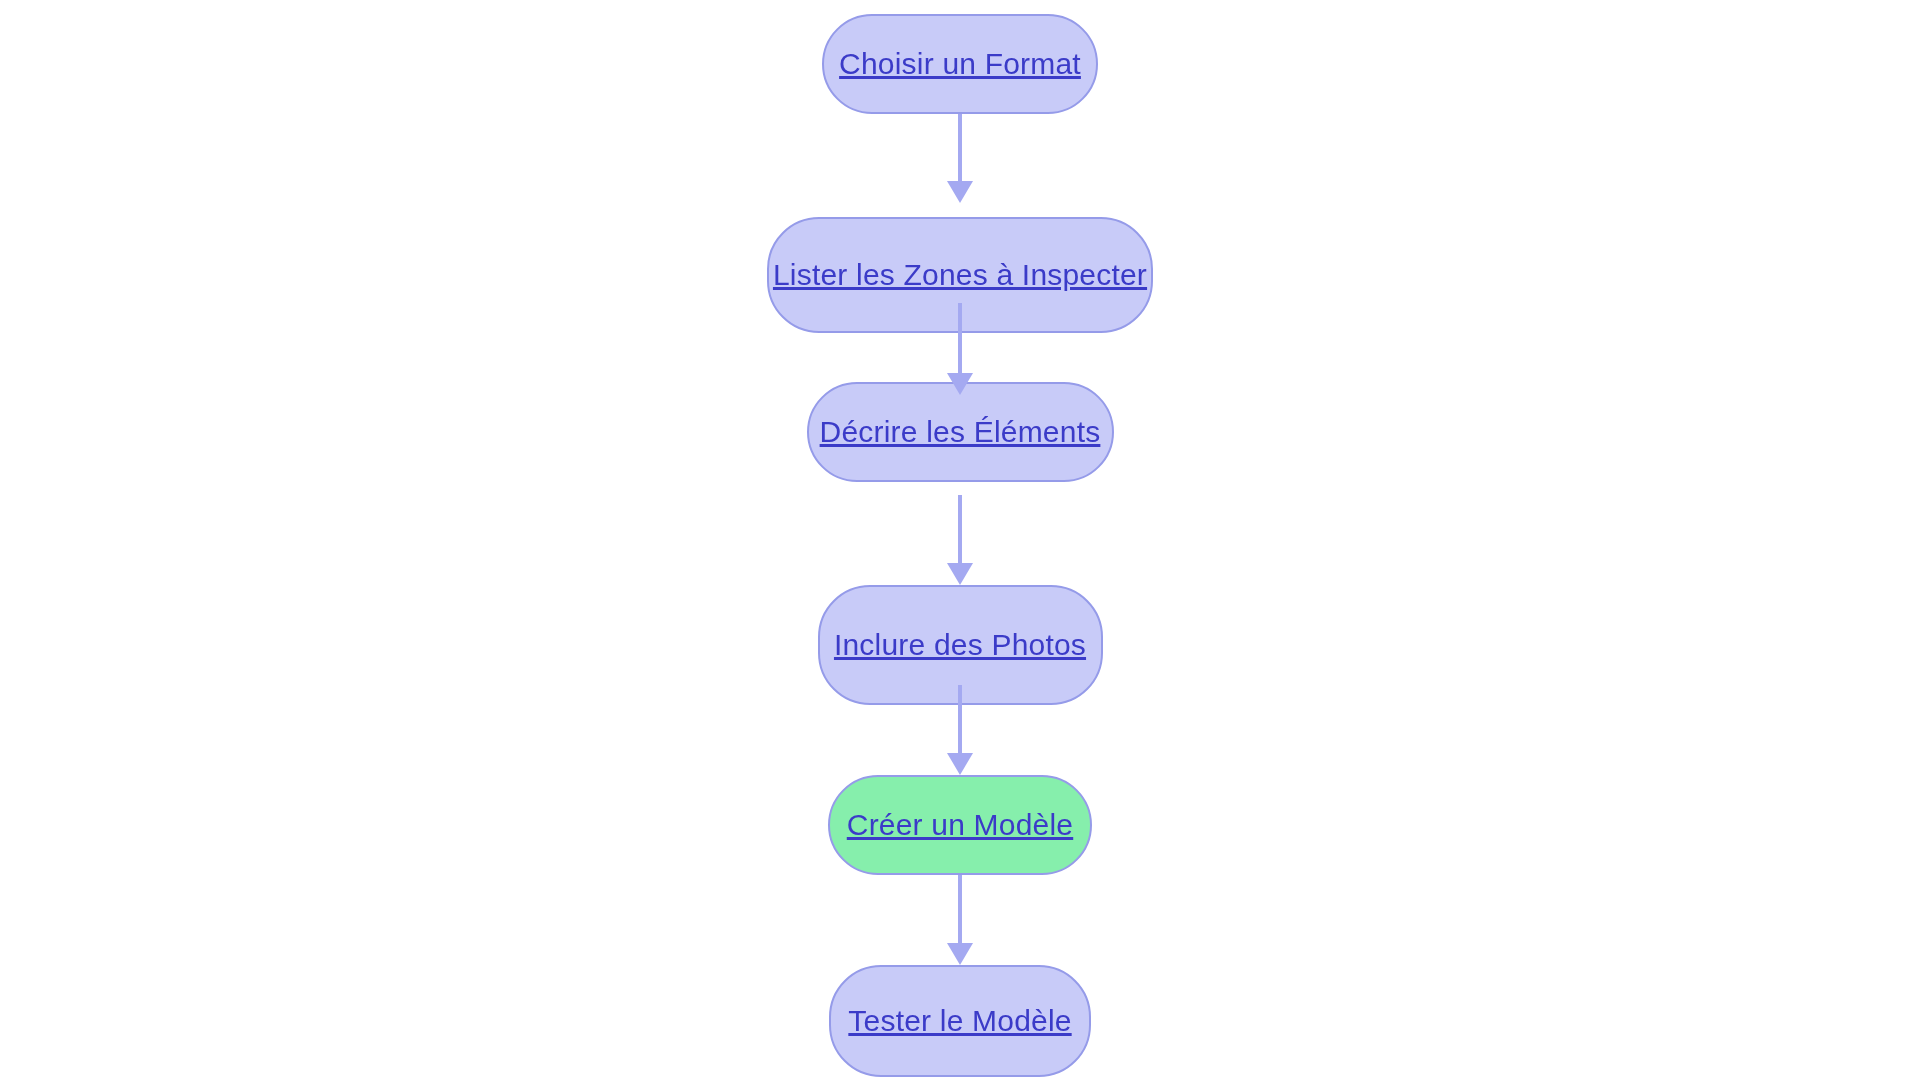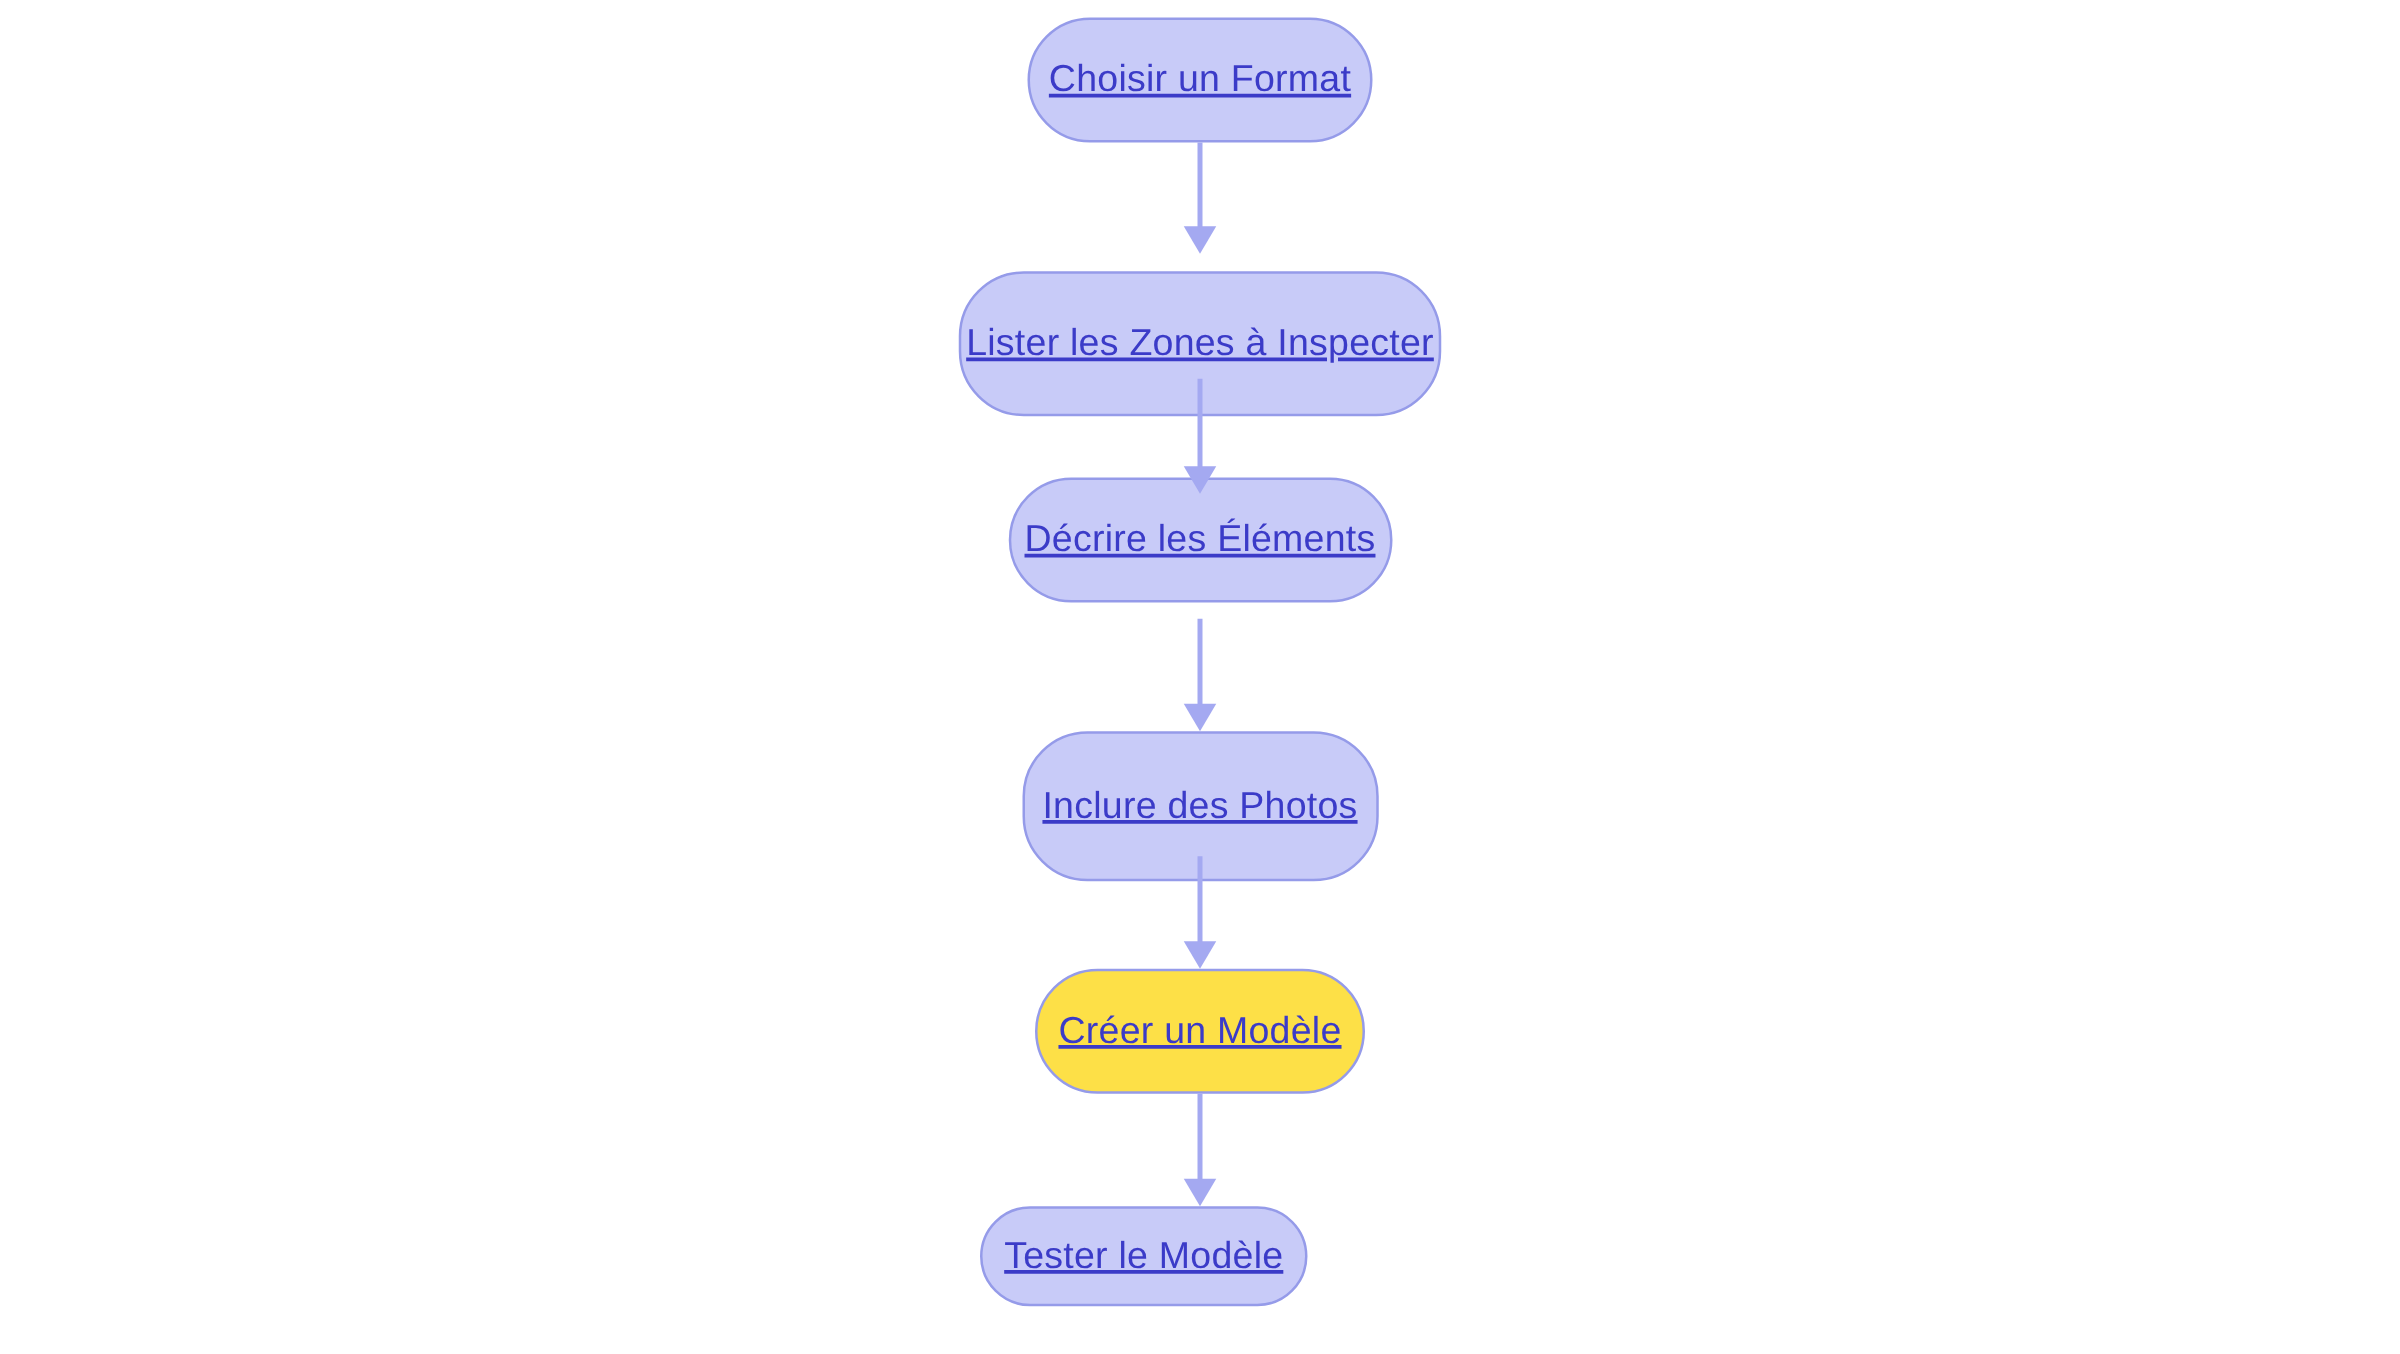--- a/index.html
+++ b/index.html
@@ -51,24 +51,24 @@
     </div>
     <div class="node" style="width: 386px; height: 116px; left: 767px; top: 217px; background: rgb(200, 203, 248); border-color: rgb(149, 155, 233); color: rgb(59, 59, 200);">
       <span>Lister les Zones à Inspecter</span>
     </div>
     <div class="node" style="width: 307px; height: 100px; left: 806.5px; top: 382px; background: rgb(200, 203, 248); border-color: rgb(149, 155, 233); color: rgb(59, 59, 200);">
       <span>Décrire les Éléments</span>
     </div>
     <div class="node" style="width: 285px; height: 120px; left: 817.5px; top: 585px; background: rgb(200, 203, 248); border-color: rgb(149, 155, 233); color: rgb(59, 59, 200);">
       <span>Inclure des Photos</span>
     </div>
-    <div class="node" style="width: 264px; height: 100px; left: 828px; top: 775px; background: #fde047; border-color: rgb(149, 155, 233); color: rgb(59, 59, 200);">
+    <div class="node" style="width: 264px; height: 100px; left: 828px; top: 775px; background: #86efac; border-color: rgb(149, 155, 233); color: rgb(59, 59, 200);">
       <span>Créer un Modèle</span>
     </div>
-    <div class="node" style="width: 262px; height: 80px; left: 784px; top: 965px; background: rgb(200, 203, 248); border-color: rgb(149, 155, 233); color: rgb(59, 59, 200);">
+    <div class="node" style="width: 262px; height: 112px; left: 829px; top: 965px; background: rgb(200, 203, 248); border-color: rgb(149, 155, 233); color: rgb(59, 59, 200);">
       <span>Tester le Modèle</span>
     </div>
     <div class="edge-line" style="left: 958px; top: 114px; height: 69px; background: rgb(164, 169, 241);"></div>
     <div class="edge-arrowhead" style="left: 947px; top: 181px; border-top-color: rgb(164, 169, 241);"></div>
     <div class="edge-line" style="left: 958px; top: 303px; height: 72px; background: rgb(164, 169, 241);"></div>
     <div class="edge-arrowhead" style="left: 947px; top: 373px; border-top-color: rgb(164, 169, 241);"></div>
     <div class="edge-line" style="left: 958px; top: 495px; height: 70px; background: rgb(164, 169, 241);"></div>
     <div class="edge-arrowhead" style="left: 947px; top: 563px; border-top-color: rgb(164, 169, 241);"></div>
     <div class="edge-line" style="left: 958px; top: 685px; height: 70px; background: rgb(164, 169, 241);"></div>
     <div class="edge-arrowhead" style="left: 947px; top: 753px; border-top-color: rgb(164, 169, 241);"></div>

